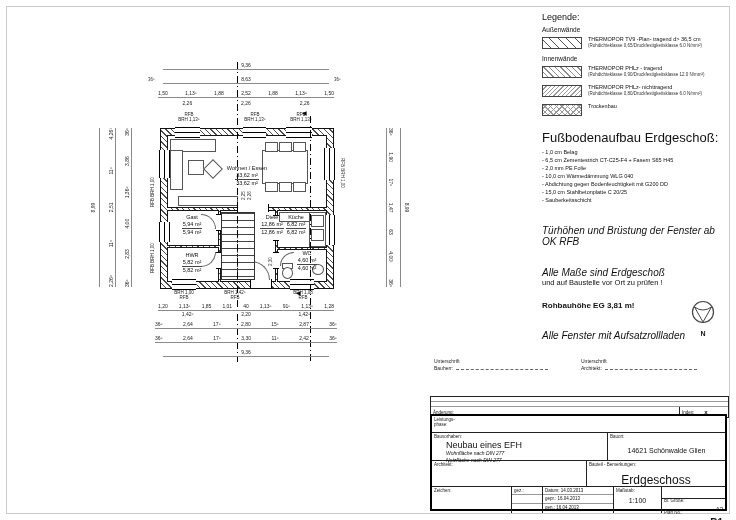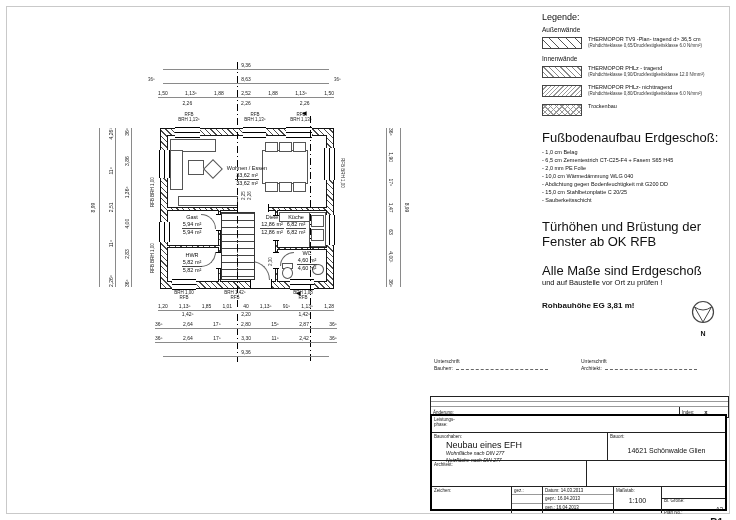--- a/index.html
+++ b/index.html
@@ -49,21 +49,21 @@
   .swatch{width:38px;height:10px;border:1px solid #444;flex:none;margin-right:6px;margin-top:1px;}
   .sw-diag-wide{background:repeating-linear-gradient(45deg,transparent 0 5px,#555 5px 6px),#fff;}
   .sw-diag{background:repeating-linear-gradient(45deg,transparent 0 3px,#8a8a8a 3px 4px),#fff;}
   .sw-diag-fine{background:repeating-linear-gradient(135deg,transparent 0 2px,#9a9a9a 2px 3px),#fff;}
   .sw-cross{background:repeating-linear-gradient(45deg,transparent 0 3px,#999 3px 4px),
                       repeating-linear-gradient(-45deg,transparent 0 3px,#999 3px 4px),#fff;}
   .lg-name{font-size:5.5px;line-height:1.25;}
   .lg-desc{font-size:4.5px;color:#333;line-height:1.25;}
   .notes-h{font-size:13px;margin:14px 0 4px 0;}
   .notes-li{font-size:5.5px;line-height:1.45;color:#111;}
-  .note-line{font-size:13px;margin-top:14px;}
+  .note-line{font-size:10px;margin-top:20px;font-style:italic;}
   .note-line2{font-size:7.5px;}
   .note-bold{font-size:8px;font-weight:bold;margin-top:14px;}
 
   
   .sig{position:absolute;left:434px;top:358px;width:294px;display:flex;font-size:5px;color:#222;}
   .sig .col{width:150px;}
   .dashline{display:inline-block;width:92px;border-bottom:1px dashed #666;height:5px;margin-left:3px;}
   .revbox{position:absolute;left:430px;top:396px;width:297px;border:1px solid #222;font-size:4.5px;}
   .revrow{border-bottom:1px solid #999;height:4px;}
   .revlast{display:flex;height:10px;align-items:center;}
@@ -340,20 +340,21 @@
         <div class="notes-li">- 2,0 mm PE Folie</div>
         <div class="notes-li">- 10,0 cm Wärmedämmung WLG 040</div>
         <div class="notes-li">- Abdichtung gegen Bodenfeuchtigkeit mit G200 DD</div>
         <div class="notes-li">- 15,0 cm Stahlbetonplatte C 20/25</div>
         <div class="notes-li">- Sauberkeitsschicht</div>
       </div>
     <div class="note-line">Türhöhen und Brüstung der Fenster ab OK RFB</div>
     <div class="note-line">Alle Maße sind Erdgeschoß</div>
     <div class="note-line2">und auf Baustelle vor Ort zu prüfen !</div>
     <div class="note-bold">Rohbauhöhe EG 3,81 m!</div>
+    <div class="note-line">Alle Fenster mit Aufsatzrollladen</div>
   </div>
 
   <div class="north">
     <svg width="26" height="26" viewBox="0 0 26 26">
       <circle cx="13" cy="12" r="10.5" fill="none" stroke="#444" stroke-width="1.2"></circle>
       <path d="M4.5 7 L13 22 L21.5 7" fill="none" stroke="#444" stroke-width="1"></path>
       <path d="M4.5 7 Q13 13 21.5 7" fill="none" stroke="#444" stroke-width="1"></path>
     </svg>
     <div class="n-label">N</div>
   </div>
@@ -396,20 +397,24 @@
         <div class="proj-sub">Nutzfläche nach DIN 277</div>
       </div>
       <div class="cell" style="flex:1;">
         <div class="lab">Bauort:</div>
         <div class="loc-val">14621 Schönwalde Glien</div>
       </div>
     </div>
     <div class="row" style="height:26px;">
       <div class="cell" style="width:155px;border-right:1px solid #222;">
         <div class="lab">Architekt:</div>
+      </div>
+      <div class="cell" style="flex:1;">
+        <div class="lab">Bauteil - Bemerkungen:</div>
+        <div class="part-val">Erdgeschoss</div>
       </div>
     </div>
     <div class="row" style="height:26px;border-bottom:none;">
       <div class="cell" style="width:80px;border-right:1px solid #222;">
         <div class="lab">Zeichen:</div>
       </div>
       <div style="width:30px;border-right:1px solid #222;display:flex;flex-direction:column;">
         <div class="subrow" style="padding-left:2px;">
             <span>gez.:</span>
           </div>

